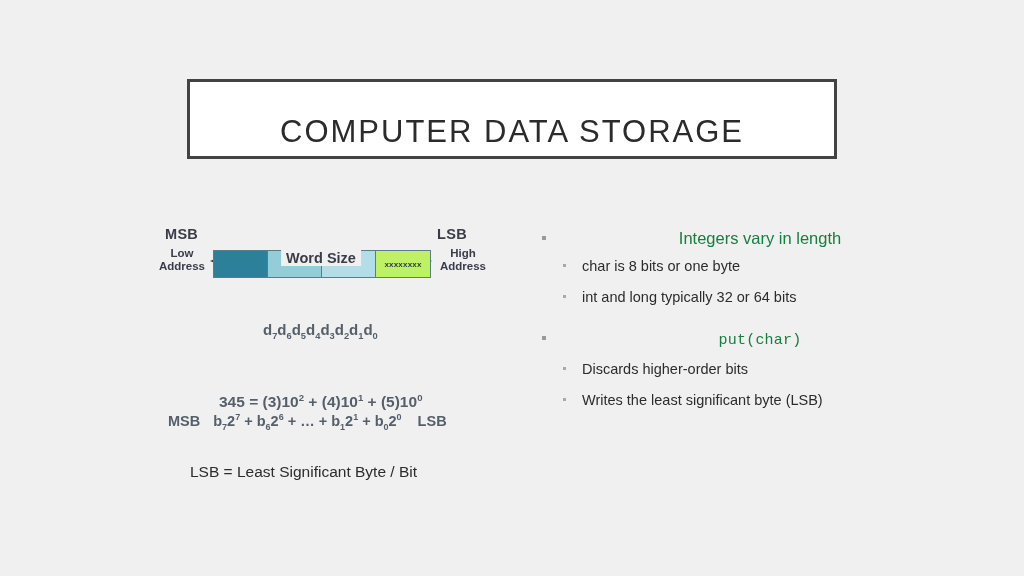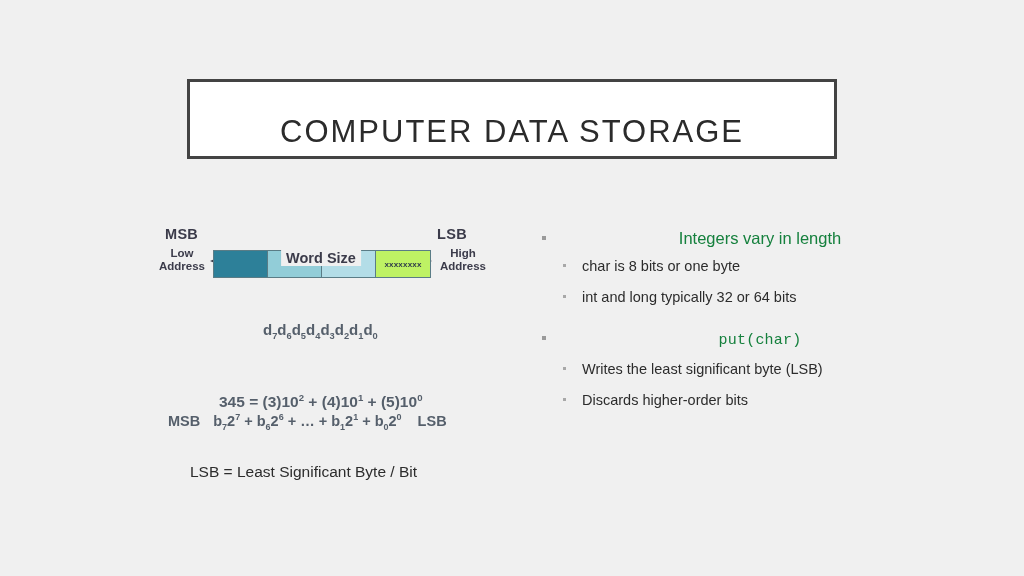--- a/index.html
+++ b/index.html
@@ -277,21 +277,21 @@
 
   <div class="group-gap"></div>
 
   <div class="bullet-l1 mono">
     <span class="dot"></span>
     <span class="txt">put(char)</span>
   </div>
 
   <div class="bullet-l2">
     <span class="dot"></span>
+    <span>Discards higher-order bits</span>
+  </div>
+
+  <div class="bullet-l2">
+    <span class="dot"></span>
     <span>Writes the least significant byte (LSB)</span>
   </div>
 
-  <div class="bullet-l2">
-    <span class="dot"></span>
-    <span>Discards higher-order bits</span>
-  </div>
-
 </div>
 
 </body></html>

